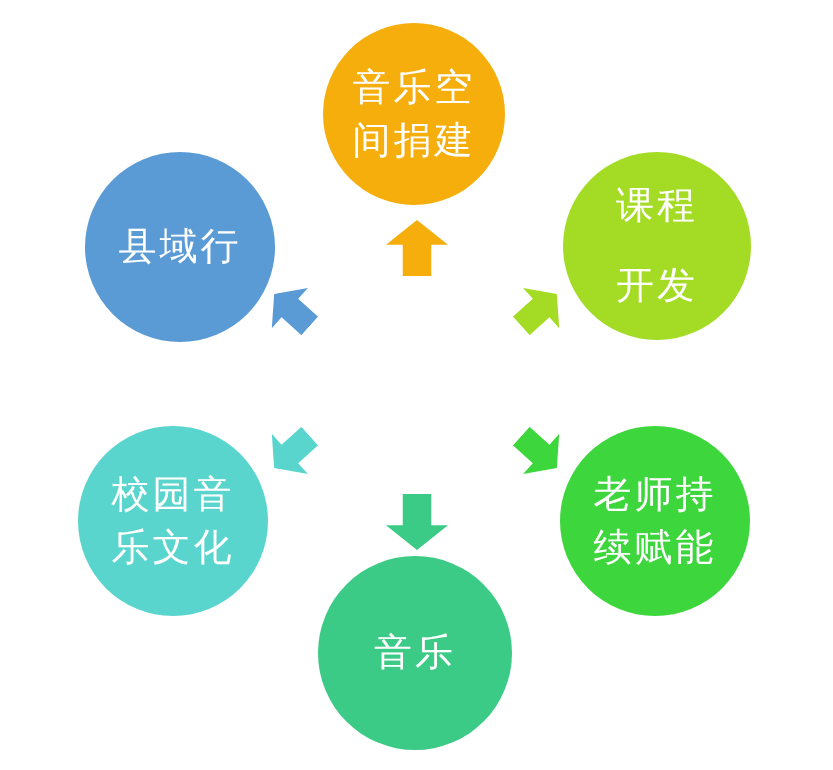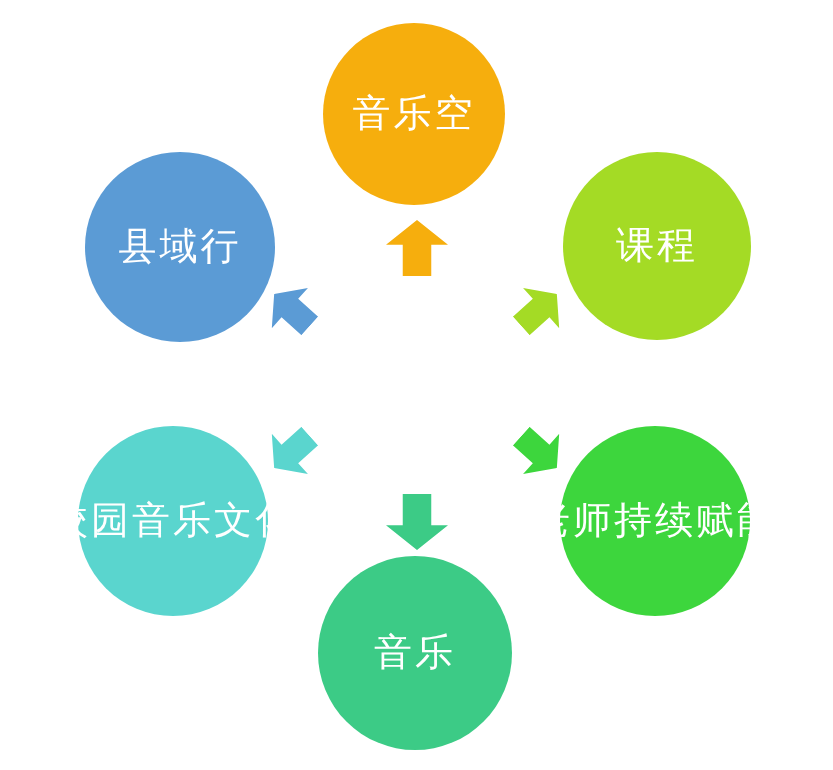--- a/index.html
+++ b/index.html
@@ -11,20 +11,21 @@
     position: relative;
     width: 833px;
     height: 770px;
     background: #ffffff;
     overflow: hidden;
   }
   .node {
     position: absolute;
     border-radius: 50%;
     display: flex;
+    flex-direction: column;
     align-items: center;
     justify-content: center;
     color: #ffffff;
     text-align: center;
     font-size: 38px;
     letter-spacing: 3px;
   }
   .node .line {
     line-height: 1.4;
     white-space: nowrap;
@@ -62,28 +63,30 @@
   #arrow-down-left   { left: 265px; top: 428px; transform: rotate(228deg); }
   #arrow-up-left     { left: 265px; top: 286px; transform: rotate(-48deg); }
 </style>
 </head>
 <body>
 
 <div class="canvas">
 
   <div class="node" id="node-top" style="background-color: rgb(246, 174, 13);">
     <span class="line">音乐空</span>
+    <span class="line">间捐建</span>
   </div>
 
   <div class="node" id="node-top-left" style="background-color: rgb(91, 155, 213);">
     <span class="line">县域行</span>
   </div>
 
   <div class="node node--loose" id="node-top-right" style="background-color: rgb(164, 219, 37);">
     <span class="line">课程</span>
+    <span class="line">开发</span>
   </div>
 
   <div class="node" id="node-bottom-left" style="background-color: rgb(90, 213, 206);">
     <span class="line">校园音</span>
     <span class="line">乐文化</span>
   </div>
 
   <div class="node" id="node-bottom-right" style="background-color: rgb(61, 214, 61);">
     <span class="line">老师持</span>
     <span class="line">续赋能</span>

